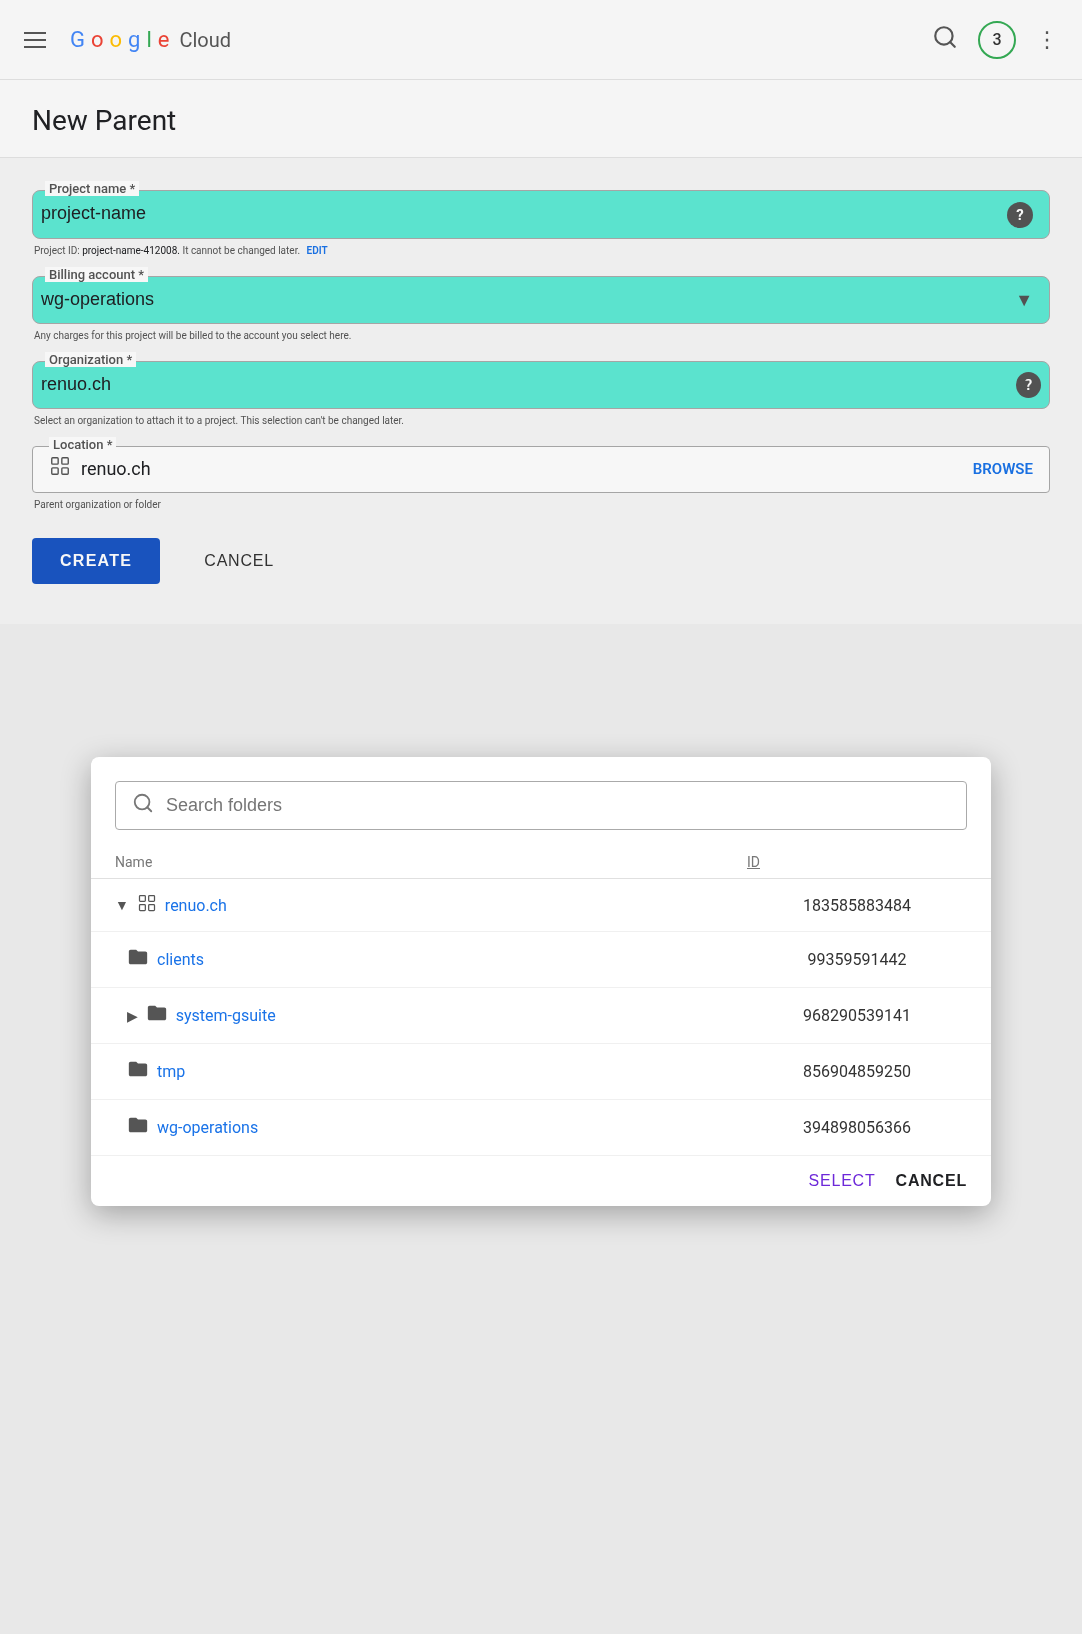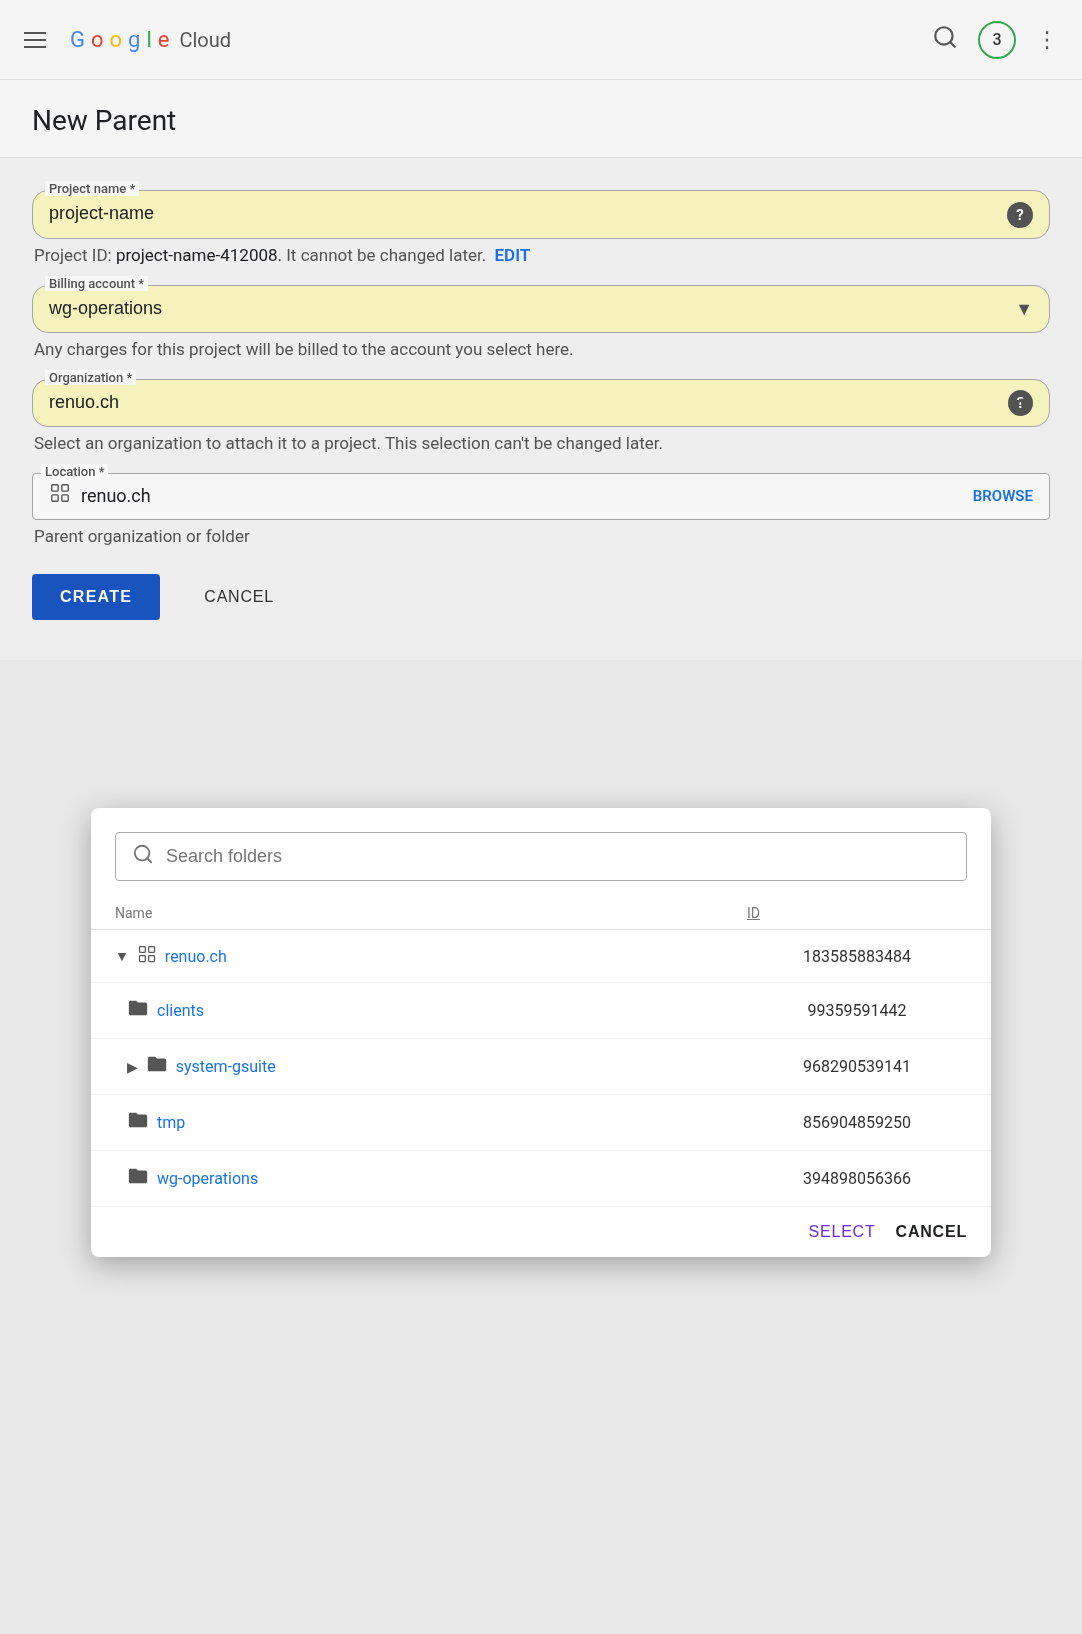--- a/index.html
+++ b/index.html
@@ -103,23 +103,23 @@
       filter: brightness(0.97);
     }
 
     
     .form-field {
       margin-bottom: 20px;
     }
     .field-container {
       position: relative;
       border: 1px solid #aaa;
-      border-radius: 16px;
-      background: #fef9c3;
-      padding: 8px 16px 10px;
+      border-radius: 8px;
+      background: #5eead4;
+      padding: 8px 8px 10px;
     }
     .field-label {
       position: absolute;
       top: -10px;
       left: 12px;
       background: #fff;
       padding: 0 4px;
       font-size: 13px;
       color: #555;
       font-weight: 500;
@@ -164,21 +164,21 @@
     .field-dropdown-arrow {
       position: absolute;
       right: 16px;
       top: 50%;
       transform: translateY(-50%);
       color: #555;
       font-size: 18px;
       pointer-events: none;
     }
     .field-hint {
-      font-size: 17px;
+      font-size: 10px;
       color: #555;
       margin-top: 6px;
       padding-left: 2px;
     }
     .field-hint strong {
       color: #202124;
       font-weight: normal;
     }
     .edit-link {
       color: #1a73e8;
@@ -212,21 +212,21 @@
       color: #1a73e8;
       font-weight: 600;
       font-size: 15px;
       cursor: pointer;
       text-decoration: none;
       margin-left: auto;
     }
     .location-label {
       position: absolute;
       top: -10px;
-      left: 8px;
+      left: 16px;
       background: #fff;
       padding: 0 4px;
       font-size: 13px;
       color: #555;
       font-weight: 500;
     }
 
     
     .button-row {
       display: flex;
@@ -254,21 +254,21 @@
       font-size: 16px;
       font-weight: 500;
       letter-spacing: 0.05em;
       cursor: pointer;
       text-transform: uppercase;
     }
 
     
     .dialog-overlay {
       position: absolute;
-      top: 808px;
+      top: 757px;
       left: 50%;
       transform: translateX(-50%);
       width: 900px;
       background: #fff;
       border-radius: 8px;
       box-shadow: 0 8px 30px rgba(0,0,0,0.3);
       padding: 24px 0 0 0;
       z-index: 100;
     }
 

